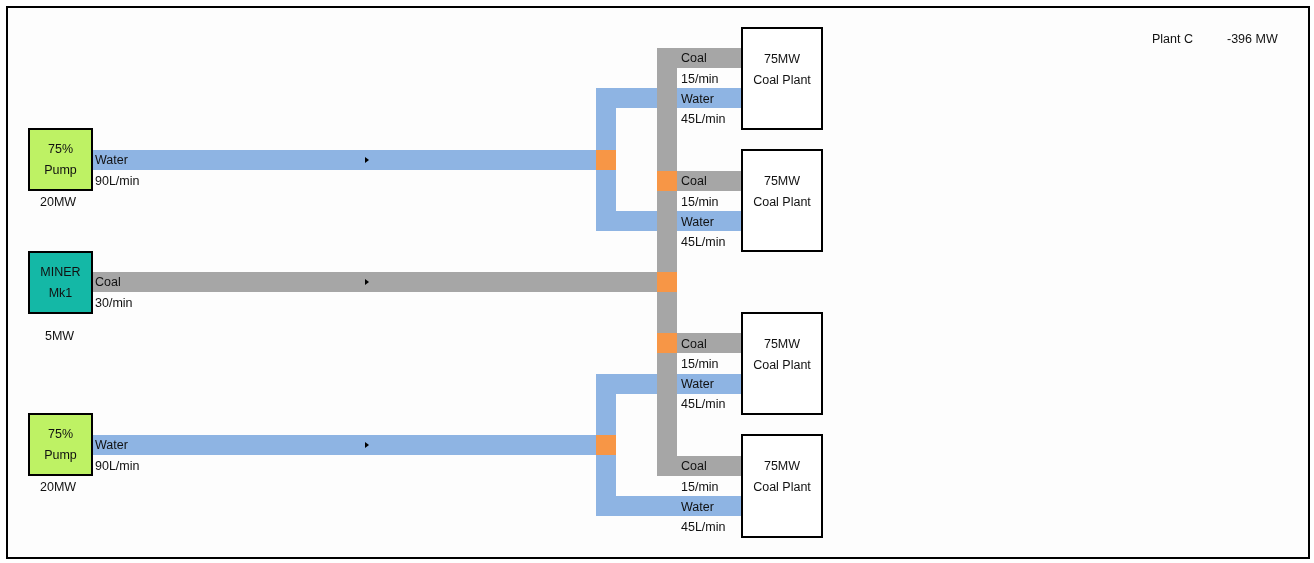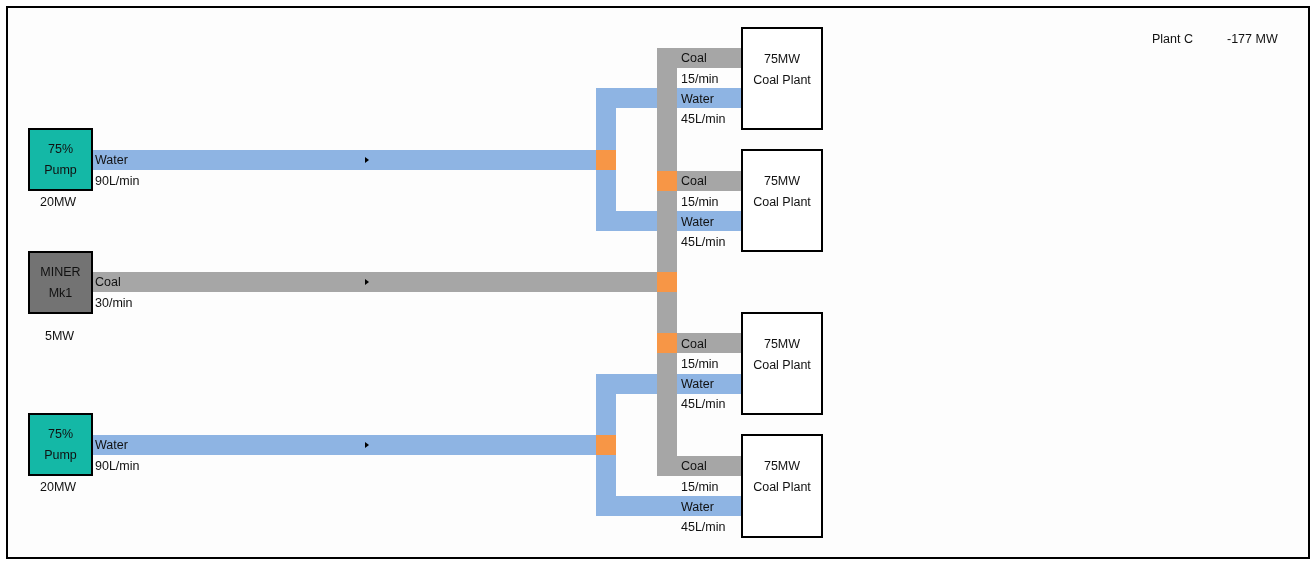--- a/index.html
+++ b/index.html
@@ -3,33 +3,33 @@
 <meta charset="utf-8">
 <style>
   html, body { margin:0; padding:0; background:#ffffff; }
   body { width:1314px; height:563px; position:relative; overflow:hidden;
          font-family:"Liberation Sans", "DejaVu Sans", sans-serif; font-size:12.5px; color:#111; }
   .frame { position:absolute; left:6px; top:6px; width:1300px; height:549px; border:2px solid #000; box-sizing:content-box; background:#fdfdfd; }
   .pipe-water { position:absolute; background:#8eb4e3; }
   .pipe-coal { position:absolute; background:#a6a6a6; }
   .joint { position:absolute; background:#f79646; width:20px; height:20px; }
   .box { position:absolute; border:2px solid #000; box-sizing:border-box; display:flex; flex-direction:column; align-items:center; justify-content:center; text-align:center; line-height:21px; }
-  .box.pump { background:#14b8a6; }
-  .box.miner { background:#737373;text-align:right; }
+  .box.pump { background:#bef264; }
+  .box.miner { background:#14b8a6;text-align:right; }
   .box.plant { background:#fff; }
   .lbl { position:absolute; white-space:nowrap; line-height:20px; }
   .arrow { position:absolute; width:0; height:0; border-top:3px solid transparent; border-bottom:3px solid transparent; border-left:4px solid #000; }
 </style>
 </head>
 <body>
 
 <div class="frame"></div>
 
 <div class="lbl" style="left:1152px;top:29px;text-align:center;">Plant C</div>
-<div class="lbl" style="left:1227px;top:29px;">-177 MW</div>
+<div class="lbl" style="left:1227px;top:29px;">-396 MW</div>
 
 <div class="pipe-water" style="left:92px;top:150px;width:523px;height:20px;"></div>
 <div class="pipe-water" style="left:596px;top:88px;width:20px;height:143px;"></div>
 <div class="pipe-water" style="left:596px;top:88px;width:145px;height:20px;"></div>
 <div class="pipe-water" style="left:596px;top:211px;width:145px;height:20px;"></div>
 
 <div class="pipe-water" style="left:92px;top:435px;width:523px;height:20px;"></div>
 <div class="pipe-water" style="left:596px;top:374px;width:20px;height:142px;"></div>
 <div class="pipe-water" style="left:596px;top:374px;width:145px;height:20px;"></div>
 <div class="pipe-water" style="left:596px;top:496px;width:145px;height:20px;"></div>

